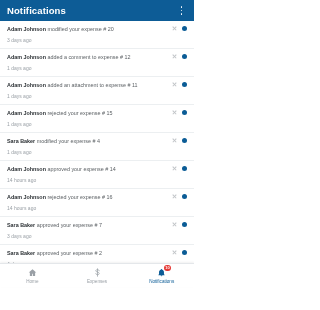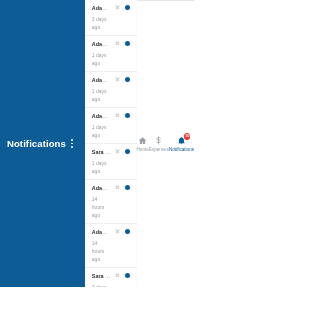--- a/index.html
+++ b/index.html
@@ -4,21 +4,21 @@
 <style>
   * { margin:0; padding:0; box-sizing:border-box; }
   html, body {
     width:194px; height:310px;
     font-family:"Liberation Sans", sans-serif;
     background:#ffffff;
     overflow:hidden;
   }
   .app {
     width:194px; height:287px;
-    display:flex; flex-direction:row;
+    display:flex; flex-direction:column;
     position:relative;
     background:#f7f7f7;
   }
 
   
   .appbar {
     flex:0 0 21px;
     background:#0d5c96;
     display:flex; align-items:center;
     padding:0 6px 0 7px;

